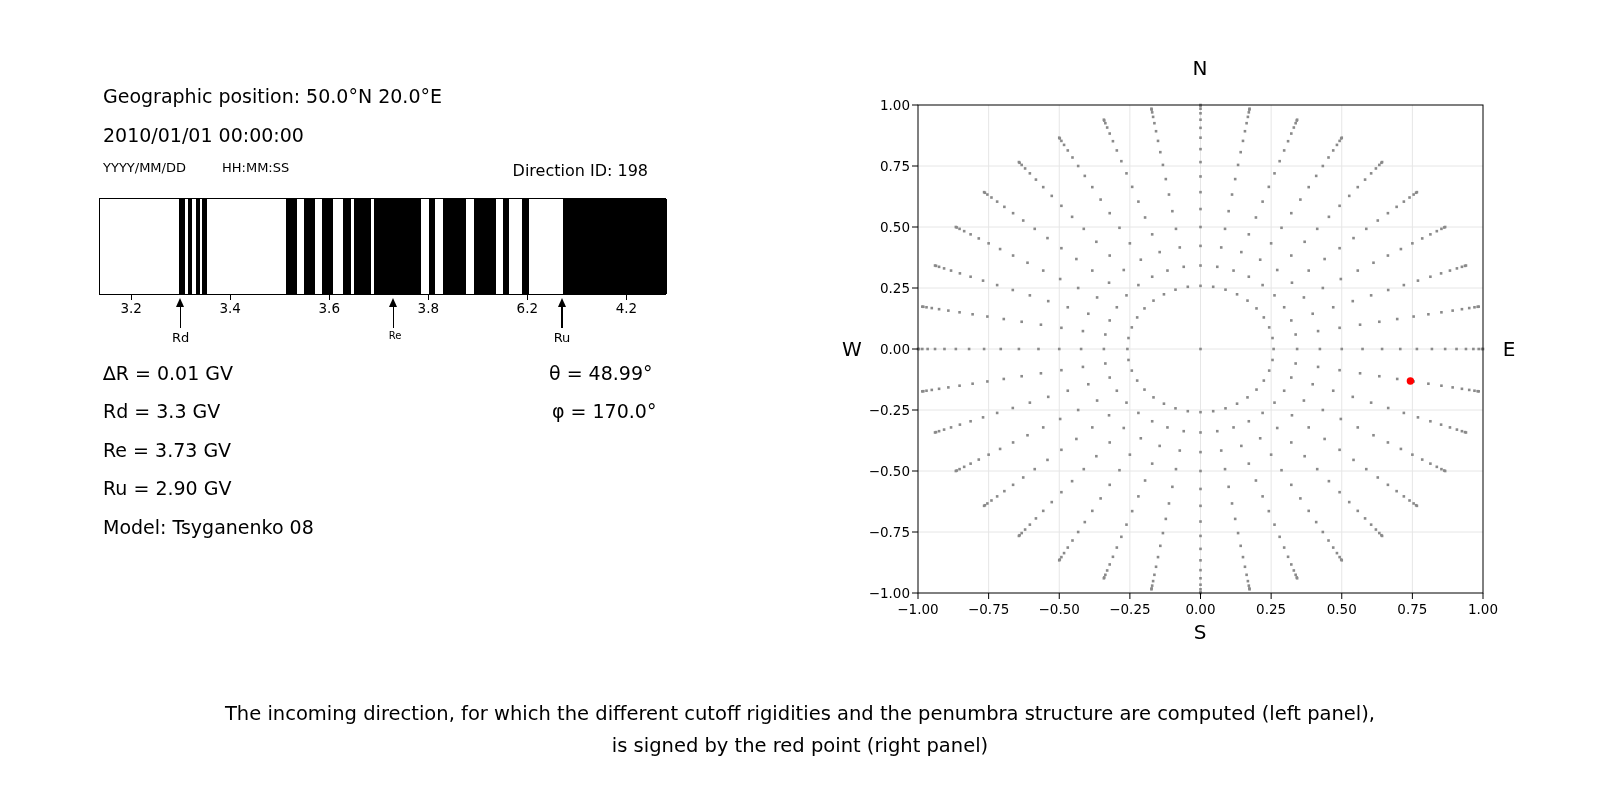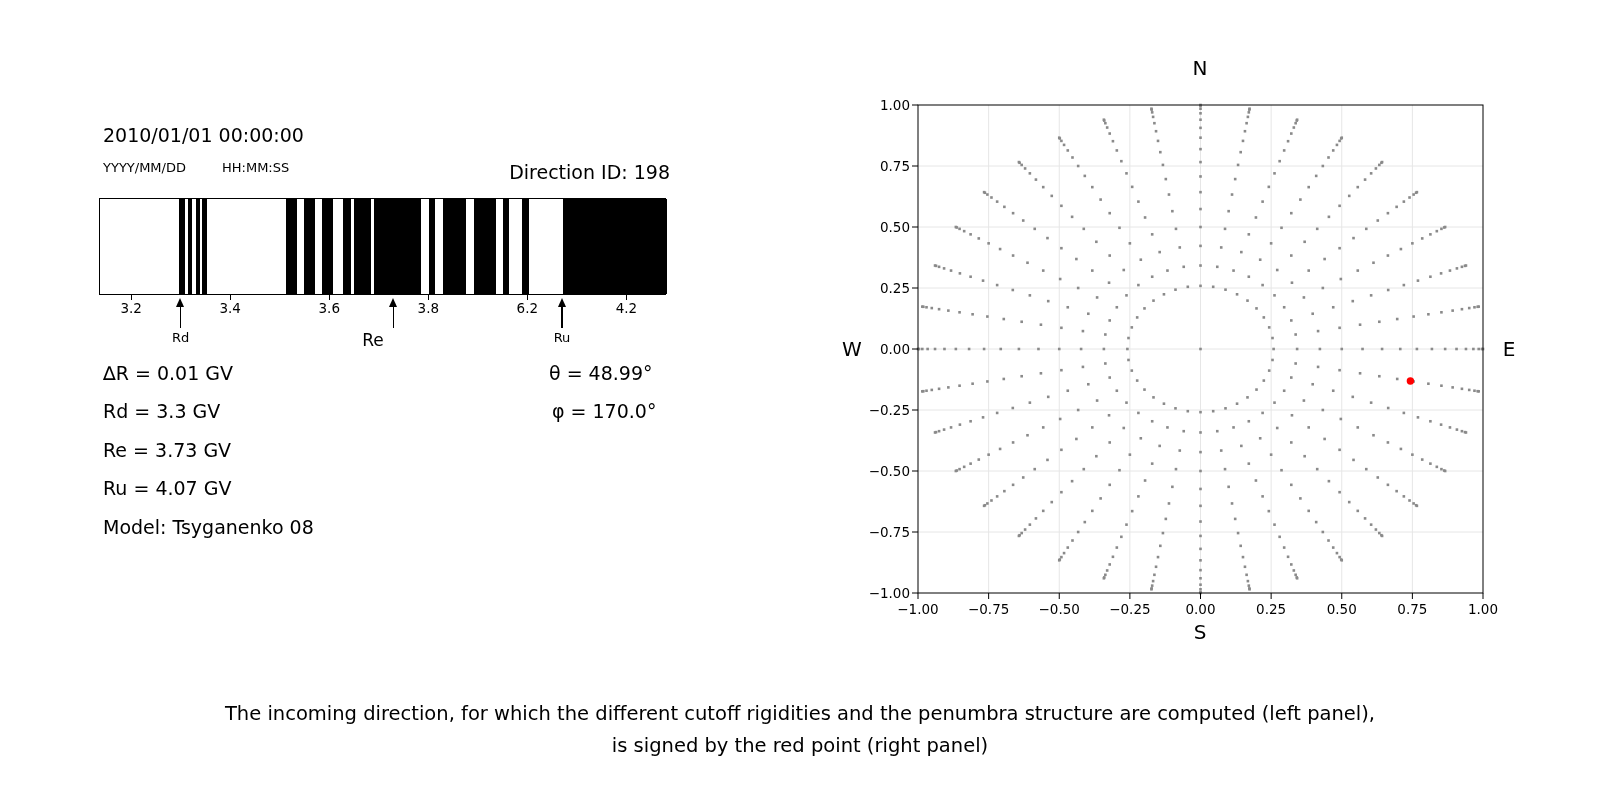--- a/index.html
+++ b/index.html
@@ -20,24 +20,25 @@
   .small{font-size:13px}
   .big{font-size:19px}
   .compass{position:absolute;font-size:20px;width:60px;text-align:center}
   .cap{position:absolute;left:0;width:100%;text-align:center}
 </style>
 </head>
 <body>
 
 <div class="fig">
 
+  <div class="abs big" style="left:103px;top:85px">Geographic position: 50.0°N 20.0°E</div>
   <div class="abs big" style="left:103px;top:124px">2010/01/01 00:00:00</div>
   <div class="abs small" style="left:103px;top:160px">YYYY/MM/DD</div>
   <div class="abs small" style="left:222px;top:160px">HH:MM:SS</div>
-  <div class="abs rt" style="right:930px;top:161px;font-size:19px">Direction ID: 198</div>
+  <div class="abs rt" style="right:952px;top:161px;font-size:16px">Direction ID: 198</div>
 
   <div class="penumbra-box" id="penumbra-box">
       <div class="bar" style="left: 79.2314px; width: 5.44716px; background: rgb(0, 0, 0);"></div>
       <div class="bar" style="left: 88.145px; width: 3.96157px; background: rgb(0, 0, 0);"></div>
       <div class="bar" style="left: 96.0681px; width: 3.96157px; background: rgb(0, 0, 0);"></div>
       <div class="bar" style="left: 102.01px; width: 5.44716px; background: rgb(0, 0, 0);"></div>
       <div class="bar" style="left: 185.699px; width: 10.8943px; background: rgb(0, 0, 0);"></div>
       <div class="bar" style="left: 204.021px; width: 10.8943px; background: rgb(0, 0, 0);"></div>
       <div class="bar" style="left: 222.343px; width: 10.8943px; background: rgb(0, 0, 0);"></div>
       <div class="bar" style="left: 242.646px; width: 7.92314px; background: rgb(0, 0, 0);"></div>
@@ -61,30 +62,30 @@
       <div class="abs ctr" style="left: 396.306px; top: 300px; width: 64px; font-size: 13.5px;">3.8</div>
       <div class="tickmark" style="left: 526.845px; top: 295px; width: 1px; height: 5px;"></div>
       <div class="abs ctr" style="left: 495.345px; top: 300px; width: 64px; font-size: 13.5px;">6.2</div>
       <div class="tickmark" style="left: 625.884px; top: 295px; width: 1px; height: 5px;"></div>
       <div class="abs ctr" style="left: 594.384px; top: 300px; width: 64px; font-size: 13.5px;">4.2</div>
       <div class="arrow-head" style="left: 176.207px; top: 298px;"></div>
       <div class="arrow-line" style="left: 179.957px; top: 306px; height: 22px;"></div>
       <div class="abs ctr" style="left: 160.707px; top: 330px; width: 40px; font-size: 13px;">Rd</div>
       <div class="arrow-head" style="left: 389.142px; top: 298px;"></div>
       <div class="arrow-line" style="left: 392.892px; top: 306px; height: 22px;"></div>
-      <div class="abs ctr" style="left: 353px; top: 330px; width: 40px; font-size: 17px;">Re</div>
+      <div class="abs ctr" style="left: 375px; top: 330px; width: 40px; font-size: 10px;">Re</div>
       <div class="arrow-head" style="left: 557.509px; top: 298px;"></div>
       <div class="arrow-line" style="left: 561.259px; top: 306px; height: 22px;"></div>
       <div class="abs ctr" style="left: 542.009px; top: 330px; width: 40px; font-size: 13px;">Ru</div>
     </div>
 
   <div class="abs big" style="left:103px;top:362px">∆R = 0.01 GV</div>
   <div class="abs big" style="left:103px;top:400px">Rd = 3.3 GV</div>
   <div class="abs big" style="left:103px;top:439px">Re = 3.73 GV</div>
-  <div class="abs big" style="left:103px;top:477px">Ru = 4.07 GV</div>
+  <div class="abs big" style="left:103px;top:477px">Ru = 2.90 GV</div>
   <div class="abs big" style="left:103px;top:516px">Model: Tsyganenko 08</div>
   <div class="abs big" style="left:549px;top:362px">θ = 48.99°</div>
   <div class="abs big" style="left:552px;top:400px">φ = 170.0°</div>
 
   <svg id="scatter-svg" class="abs" style="left:908px;top:95px" width="585" height="508">
       <line x1="80.625" y1="10" x2="80.625" y2="498" stroke="#e6e6e6" stroke-width="1"></line>
       <line x1="151.25" y1="10" x2="151.25" y2="498" stroke="#e6e6e6" stroke-width="1"></line>
       <line x1="221.875" y1="10" x2="221.875" y2="498" stroke="#e6e6e6" stroke-width="1"></line>
       <line x1="292.5" y1="10" x2="292.5" y2="498" stroke="#e6e6e6" stroke-width="1"></line>
       <line x1="363.125" y1="10" x2="363.125" y2="498" stroke="#e6e6e6" stroke-width="1"></line>

